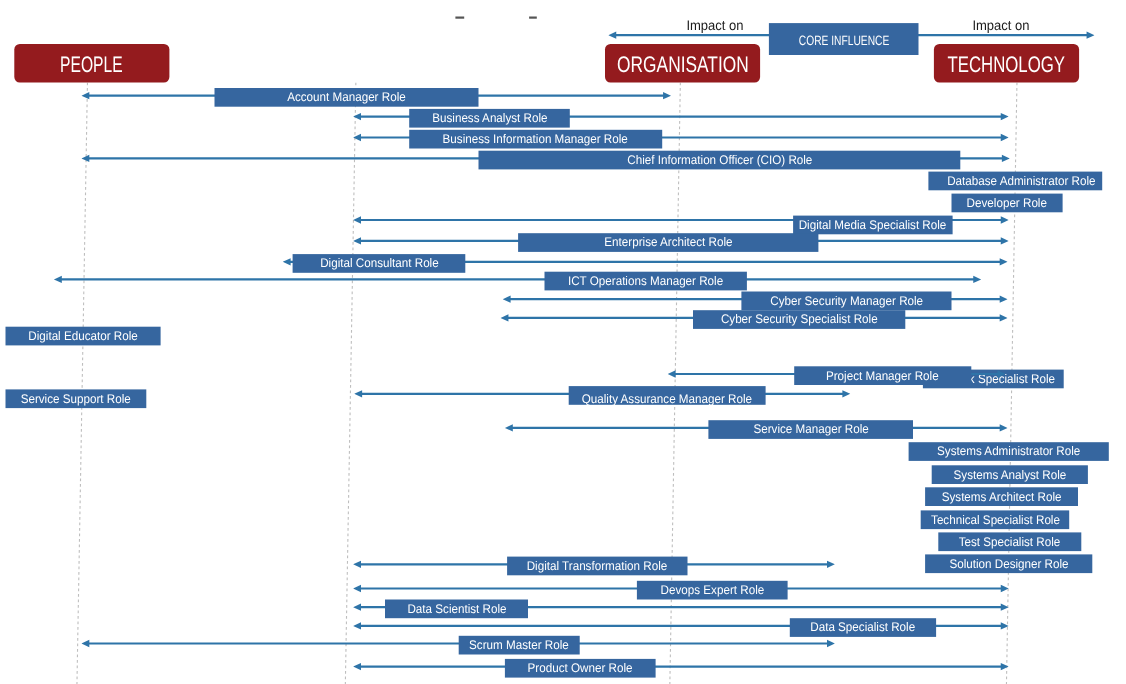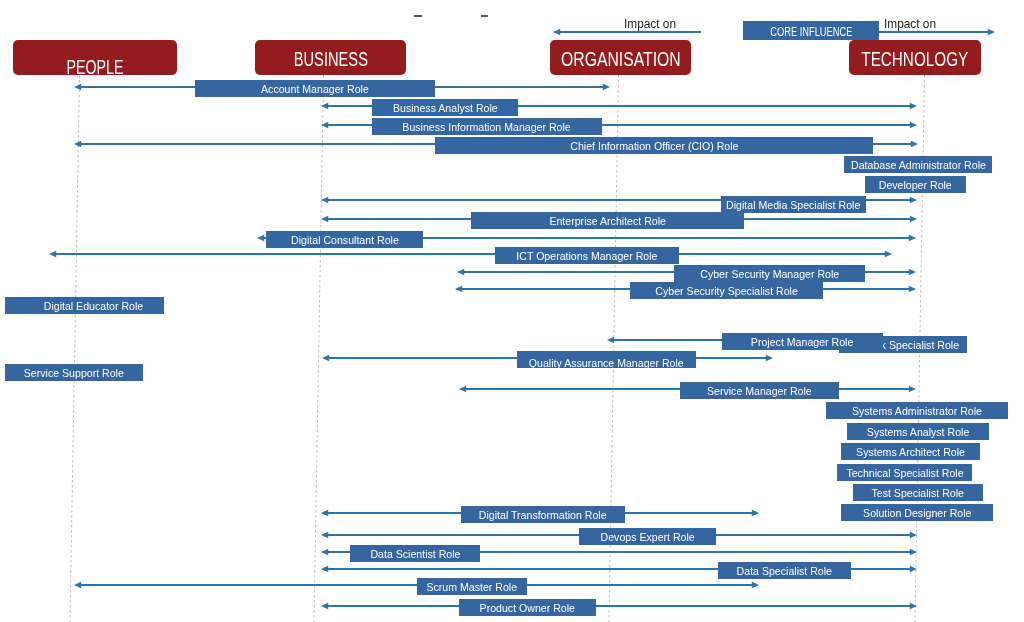--- a/index.html
+++ b/index.html
@@ -84,29 +84,26 @@
       </svg>
     </div>
   <div class="role-arrow" style="left:833px; top:26px; width:162px;">
       <svg width="162" height="12" viewBox="0 0 162 12">
         <path d="M0.0 6 L155.5 6" stroke="#2E74A8" stroke-width="2" fill="none"></path>
         <path d="M162 6 L154.8 2.7 L154.8 9.3 Z" fill="#2E74A8"></path>
       </svg>
     </div>
   <div class="caption" style="left:624px; top:15px;"><span>Impact on</span></div>
   <div class="caption" style="left:884px; top:15px;"><span>Impact on</span></div>
-  <div class="core-bar" style="left:699px; top:21px; width:136px; height:19px;margin-left:44px;">
+  <div class="core-bar" style="left:699px; top:21px; width:136px; height:29px;">
       <span>CORE INFLUENCE</span>
     </div>
 
-  <div class="pillar" style="left:13px; width:164px;align-items:flex-end;">
+  <div class="pillar" style="left:13px; width:141px;">
       <span style="transform:scaleX(0.693);">PEOPLE</span>
-    </div>
-  <div class="pillar" style="left:255px; width:151px;">
-      <span style="transform:scaleX(0.716);">BUSINESS</span>
     </div>
   <div class="pillar" style="left:550px; width:141px;">
       <span style="transform:scaleX(0.769);">ORGANISATION</span>
     </div>
   <div class="pillar" style="left:849px; width:132px;">
       <span style="transform:scaleX(0.745);">TECHNOLOGY</span>
     </div>
 
   <div>
     <div class="role-arrow" style="left:74px; top:81.2px; width:536px;">
@@ -150,21 +147,21 @@
           <path d="M6.5 6 L837.5 6" stroke="#2E74A8" stroke-width="2" fill="none"></path>
           <path d="M0 6 L7.2 2.7 L7.2 9.3 Z" fill="#2E74A8"></path>
           <path d="M844 6 L836.8 2.7 L836.8 9.3 Z" fill="#2E74A8"></path>
         </svg>
       </div>
     <div class="role-bar" style="left:435px; top:137px; width:438px;">
         <span>Chief Information Officer (CIO) Role</span>
       </div>
   </div>
   <div>
-    <div class="role-bar" style="left:844px; top:156px; width:148px;">
+    <div class="role-bar" style="left:844px; top:156px; width:148px;padding-left:10px;">
         <span>Database Administrator Role</span>
       </div>
   </div>
   <div>
     <div class="role-bar" style="left:865px; top:176px; width:101px;text-align:center;">
         <span>Developer Role</span>
       </div>
   </div>
   <div>
     <div class="role-arrow" style="left:321px; top:194.2px; width:596px;">
@@ -232,21 +229,21 @@
           <path d="M6.5 6 L454.5 6" stroke="#2E74A8" stroke-width="2" fill="none"></path>
           <path d="M0 6 L7.2 2.7 L7.2 9.3 Z" fill="#2E74A8"></path>
           <path d="M461 6 L453.8 2.7 L453.8 9.3 Z" fill="#2E74A8"></path>
         </svg>
       </div>
     <div class="role-bar" style="left:630px; top:282px; width:193px;">
         <span>Cyber Security Specialist Role</span>
       </div>
   </div>
   <div>
-    <div class="role-bar" style="left:5px; top:297px; width:141px;padding-left:18px;">
+    <div class="role-bar" style="left:5px; top:297px; width:141px;">
         <span>Digital Educator Role</span>
       </div>
   </div>
   <div>
     <div class="role-bar" style="left:839px; top:312px; width:128px;margin-top:24px;">
         <span>Network Specialist Role</span>
       </div>
   </div>
   <div>
     <div class="role-arrow" style="left:607px; top:334.2px; width:307px;">
@@ -266,33 +263,33 @@
           <path d="M6.5 6 L444.5 6" stroke="#2E74A8" stroke-width="2" fill="none"></path>
           <path d="M0 6 L7.2 2.7 L7.2 9.3 Z" fill="#2E74A8"></path>
           <path d="M451 6 L443.8 2.7 L443.8 9.3 Z" fill="#2E74A8"></path>
         </svg>
       </div>
     <div class="role-bar" style="left:517px; top:351px; width:179px;align-items:flex-end;">
         <span>Quality Assurance Manager Role</span>
       </div>
   </div>
   <div>
-    <div class="role-bar" style="left:5px; top:364px; width:138px;text-align:right;">
+    <div class="role-bar" style="left:5px; top:354px; width:128px;text-align:right;">
         <span>Service Support Role</span>
       </div>
   </div>
   <div>
     <div class="role-arrow" style="left:459px; top:383.2px; width:457px;">
         <svg width="457" height="12" viewBox="0 0 457 12">
           <path d="M6.5 6 L450.5 6" stroke="#2E74A8" stroke-width="2" fill="none"></path>
           <path d="M0 6 L7.2 2.7 L7.2 9.3 Z" fill="#2E74A8"></path>
           <path d="M457 6 L449.8 2.7 L449.8 9.3 Z" fill="#2E74A8"></path>
         </svg>
       </div>
-    <div class="role-bar" style="left:680px; top:382px; width:159px;">
+    <div class="role-bar" style="left:644px; top:382px; width:186px;">
         <span>Service Manager Role</span>
       </div>
   </div>
   <div>
     <div class="role-bar" style="left:826px; top:402px; width:182px;">
         <span>Systems Administrator Role</span>
       </div>
   </div>
   <div>
     <div class="role-bar" style="left:847px; top:423px; width:142px;">

